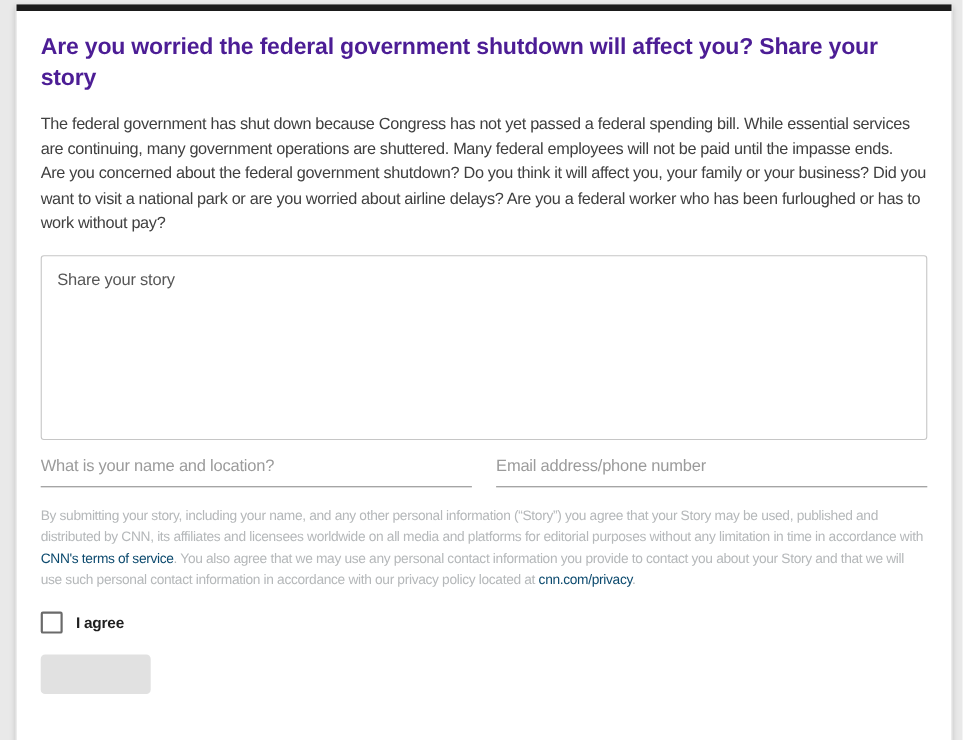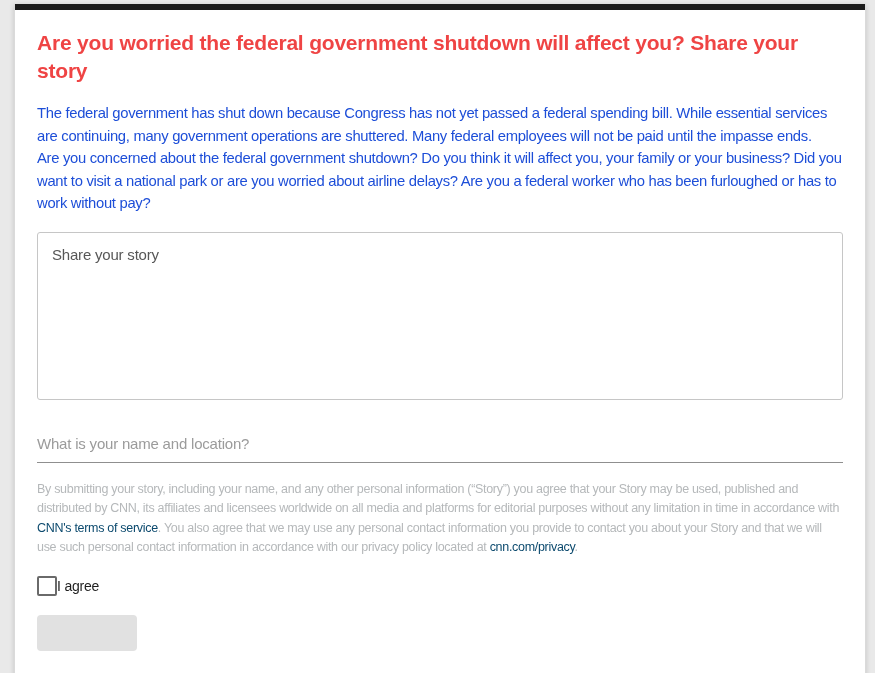--- a/index.html
+++ b/index.html
@@ -20,28 +20,28 @@
     border-top:none;
     box-shadow:0 1px 5px rgba(0,0,0,0.16);
   }
   .accent { height:6px; background:#1b1b1b; }
   .card-body { padding:19px 22px 0 22px; }
 
   h1.title {
     font-size:21px;
     line-height:28px;
     font-weight:bold;
-    color:#ef4444;
+    color:#4c1d95;
     letter-spacing:-0.2px;
     max-width:812px;
   }
   p.body-text {
     font-size:14.8px;
     line-height:22.5px;
-    color:#1d4ed8;
+    color:#404040;
     letter-spacing:-0.3px;
     max-width:810px;
   }
   .mt-a { margin-top:17px; }
   .mt-b { }
   .mt-c { margin-top:26px; }
 
   textarea.story {
     display:block;
     margin-top:17px;
@@ -54,21 +54,21 @@
     font-size:15px;
     line-height:20px;
     color:#333333;
     letter-spacing:-0.2px;
     resize:none;
     outline:none;
     background:#ffffff;
   }
   textarea.story::placeholder { color:#575757; opacity:1; }
 
-  .fields { display:flex; gap:22px; margin-top:31px; }
+  .fields { display:flex; gap:22px; margin-top:11px; }
   .fields input {
     flex:1;
     min-width:0;
     border:none;
     border-bottom:1px solid #8f8f8f;
     border-radius:0;
     padding:4px 0 10px 0;
     font-family:"Liberation Sans","DejaVu Sans",sans-serif;
     font-size:15px;
     letter-spacing:-0.2px;
@@ -85,24 +85,26 @@
     color:#b5b8ba;
     letter-spacing:-0.3px;
     max-width:812px;
   }
   p.legal a { color:#0c4a6e; text-decoration:none; cursor:pointer; }
 
   .checks { margin-top:18px; display:flex; align-items:center; gap:18px; }
   label.check {
     display:flex;
     align-items:center;
+    gap:12px;
     font-size:14px;
     letter-spacing:-0.2px;
     color:#1f1f1f;
     cursor:pointer;
+    font-weight:bold;
   }
   .cb {
     width:20px; height:20px;
     border:2px solid #6a6a6a;
     border-radius:2px;
     background:#ffffff;
     flex:0 0 auto;
   }
   button.submit {
     display:block;
@@ -126,20 +128,21 @@
 
     <p class="body-text mt-a">The federal government has shut down because Congress has not yet passed a federal spending bill. While essential services are continuing, many government operations are shuttered. Many federal employees will not be paid until the impasse ends.</p>
 
     <p class="body-text mt-b">Are you concerned about the federal government shutdown? Do you think it will affect you, your family or your business? Did you want to visit a national park or are you worried about airline delays? Are you a federal worker who has been furloughed or has to work without pay?</p>
 
 
     <textarea class="story" placeholder="Share your story" style=""></textarea>
 
     <div class="fields">
       <input type="text" placeholder="What is your name and location?" style="">
+      <input type="text" placeholder="Email address/phone number" style="">
     </div>
 
     <p class="legal"><span>By submitting your story, including your name, and any other personal information (“Story”) you agree that your Story may be used, published and distributed by CNN, its affiliates and licensees worldwide on all media and platforms for editorial purposes without any limitation in time in accordance with </span><a>CNN's terms of service</a><span>. You also agree that we may use any personal contact information you provide to contact you about your Story and that we will use such personal contact information in accordance with our privacy policy located at </span><a>cnn.com/privacy</a><span>.</span></p>
 
     <div class="checks">
       <label class="check">
         <span class="cb"></span>
         <span>I agree</span>
       </label>
     </div>

